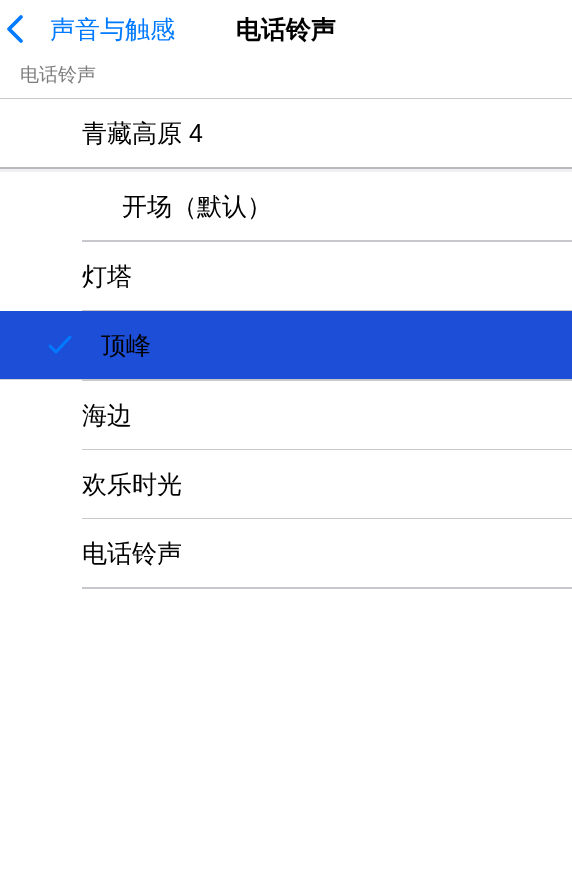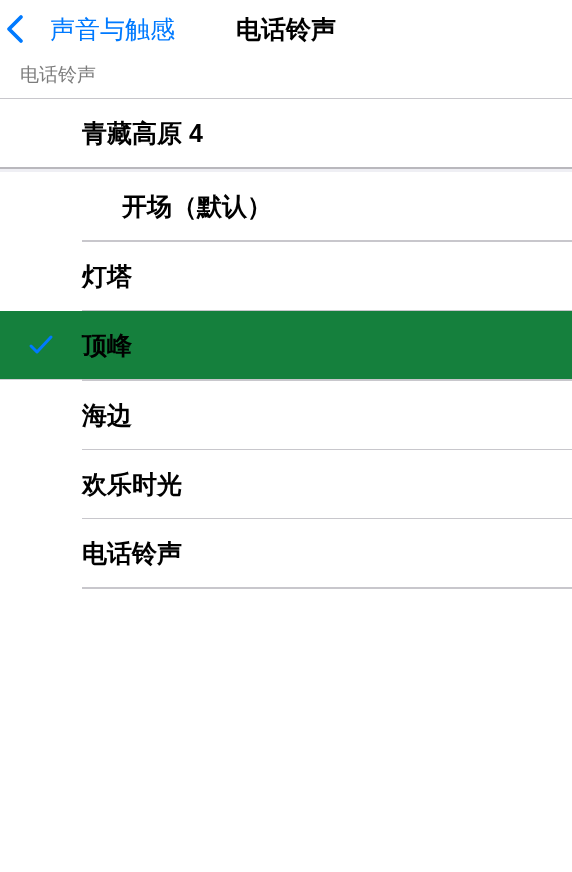--- a/index.html
+++ b/index.html
@@ -59,41 +59,42 @@
     }
     .list-item {
       display: flex;
       align-items: center;
       height: 68px;
       background: #ffffff;
       cursor: pointer;
       position: relative;
     }
     .list-item.selected {
-      background: #15803d;
+      background: #1d4ed8;
+      padding-left: 19px;
     }
     .check-container {
       width: 82px;
       display: flex;
       justify-content: center;
       align-items: center;
     }
     .check-mark {
       width: 26px;
       height: 22px;
       stroke: #007aff;
       stroke-width: 3;
       fill: none;
       stroke-linecap: round;
       stroke-linejoin: round;
     }
     .item-label {
       font-size: 25px;
       color: #000;
-      font-weight: 700;
+      font-weight: 400;
     }
     .separator-container {
       background: #ffffff;
     }
     .list-item.selected + .separator-container {
       background: #d3d2d8;
     }
     .separator {
       height: 1px;
       background: #c8c7cc;

